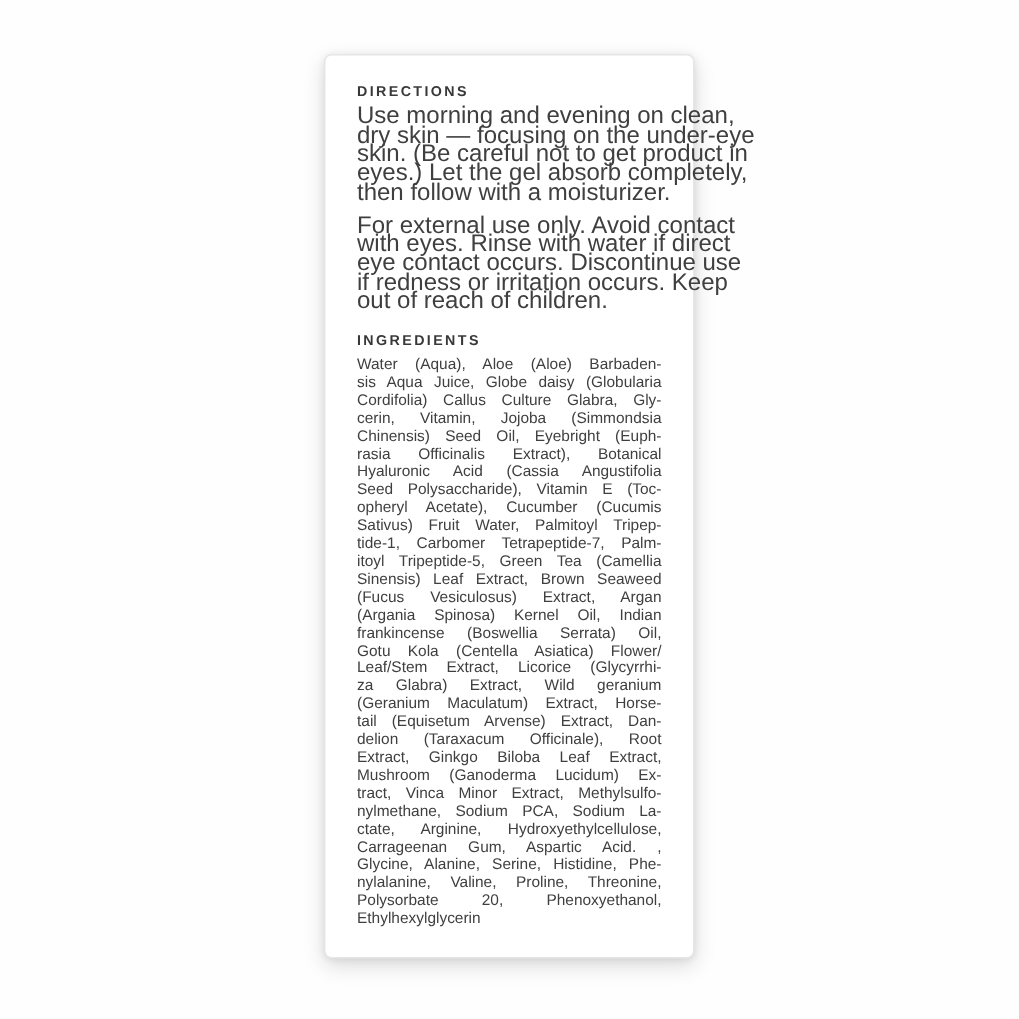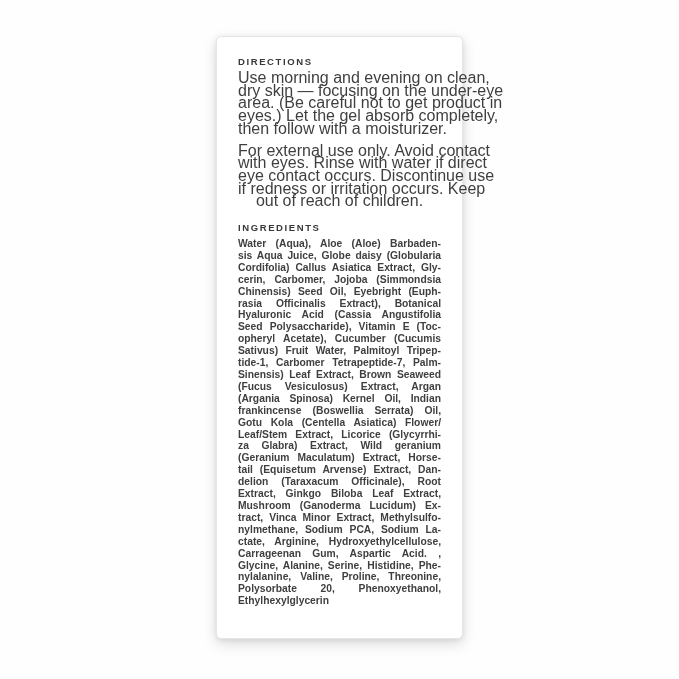--- a/index.html
+++ b/index.html
@@ -38,78 +38,78 @@
     font-weight: bold;
     letter-spacing: 1.6px;
     color: #383838;
     margin: 0 0 5px 0;
     line-height: 11px;
   }
   .para {
     margin: 0;
   }
   .directions-p1 { margin-bottom: 9px; }
-  .directions-p2 { margin-bottom: 14px; text-align: center; }
+  .directions-p2 { margin-bottom: 14px; }
   .dline {
     font-size: 16px;
     line-height: 12.7px;
     white-space: nowrap;
     color: #3f3f3f;
   }
   .jlines { margin-top: 3px; }
   .jline {
     font-size: 10.3px;
     line-height: 11.9px;
     text-align: justify;
     text-align-last: justify;
     color: #3f3f3f;
-    font-weight: bold;
   }
   .jlines .jline:last-child {
     text-align-last: left;
   }
 </style>
 </head>
 <body>
 
 <div class="stage">
   <div class="panel">
 
     <h2 class="heading">DIRECTIONS</h2>
 
     <div class="para directions-p1">
         <div class="dline">Use morning and evening on clean,</div>
         <div class="dline">dry skin — focusing on the under-eye</div>
-        <div class="dline">area. (Be careful not to get product in</div>
+        <div class="dline">skin. (Be careful not to get product in</div>
         <div class="dline">eyes.) Let the gel absorb completely,</div>
         <div class="dline">then follow with a moisturizer.</div>
       </div>
 
     <div class="para directions-p2">
         <div class="dline">For external use only. Avoid contact</div>
         <div class="dline">with eyes. Rinse with water if direct</div>
         <div class="dline">eye contact occurs. Discontinue use</div>
         <div class="dline">if redness or irritation occurs. Keep</div>
         <div class="dline">out of reach of children.</div>
       </div>
 
     <h2 class="heading">INGREDIENTS</h2>
 
     <div class="para jlines">
         <div class="jline">Water (Aqua), Aloe (Aloe) Barbaden-</div>
         <div class="jline">sis Aqua Juice, Globe daisy (Globularia</div>
-        <div class="jline">Cordifolia) Callus Asiatica Extract, Gly-</div>
-        <div class="jline">cerin, Carbomer, Jojoba (Simmondsia</div>
+        <div class="jline">Cordifolia) Callus Culture Glabra, Gly-</div>
+        <div class="jline">cerin, Vitamin, Jojoba (Simmondsia</div>
         <div class="jline">Chinensis) Seed Oil, Eyebright (Euph-</div>
         <div class="jline">rasia Officinalis Extract), Botanical</div>
         <div class="jline">Hyaluronic Acid (Cassia Angustifolia</div>
         <div class="jline">Seed Polysaccharide), Vitamin E (Toc-</div>
         <div class="jline">opheryl Acetate), Cucumber (Cucumis</div>
         <div class="jline">Sativus) Fruit Water, Palmitoyl Tripep-</div>
         <div class="jline">tide-1, Carbomer Tetrapeptide-7, Palm-</div>
+        <div class="jline">itoyl Tripeptide-5, Green Tea (Camellia</div>
         <div class="jline">Sinensis) Leaf Extract, Brown Seaweed</div>
         <div class="jline">(Fucus Vesiculosus) Extract, Argan</div>
         <div class="jline">(Argania Spinosa) Kernel Oil, Indian</div>
         <div class="jline">frankincense (Boswellia Serrata) Oil,</div>
         <div class="jline">Gotu Kola (Centella Asiatica) Flower/</div>
         <div class="jline">Leaf/Stem Extract, Licorice (Glycyrrhi-</div>
         <div class="jline">za Glabra) Extract, Wild geranium</div>
         <div class="jline">(Geranium Maculatum) Extract, Horse-</div>
         <div class="jline">tail (Equisetum Arvense) Extract, Dan-</div>
         <div class="jline">delion (Taraxacum Officinale), Root</div>

